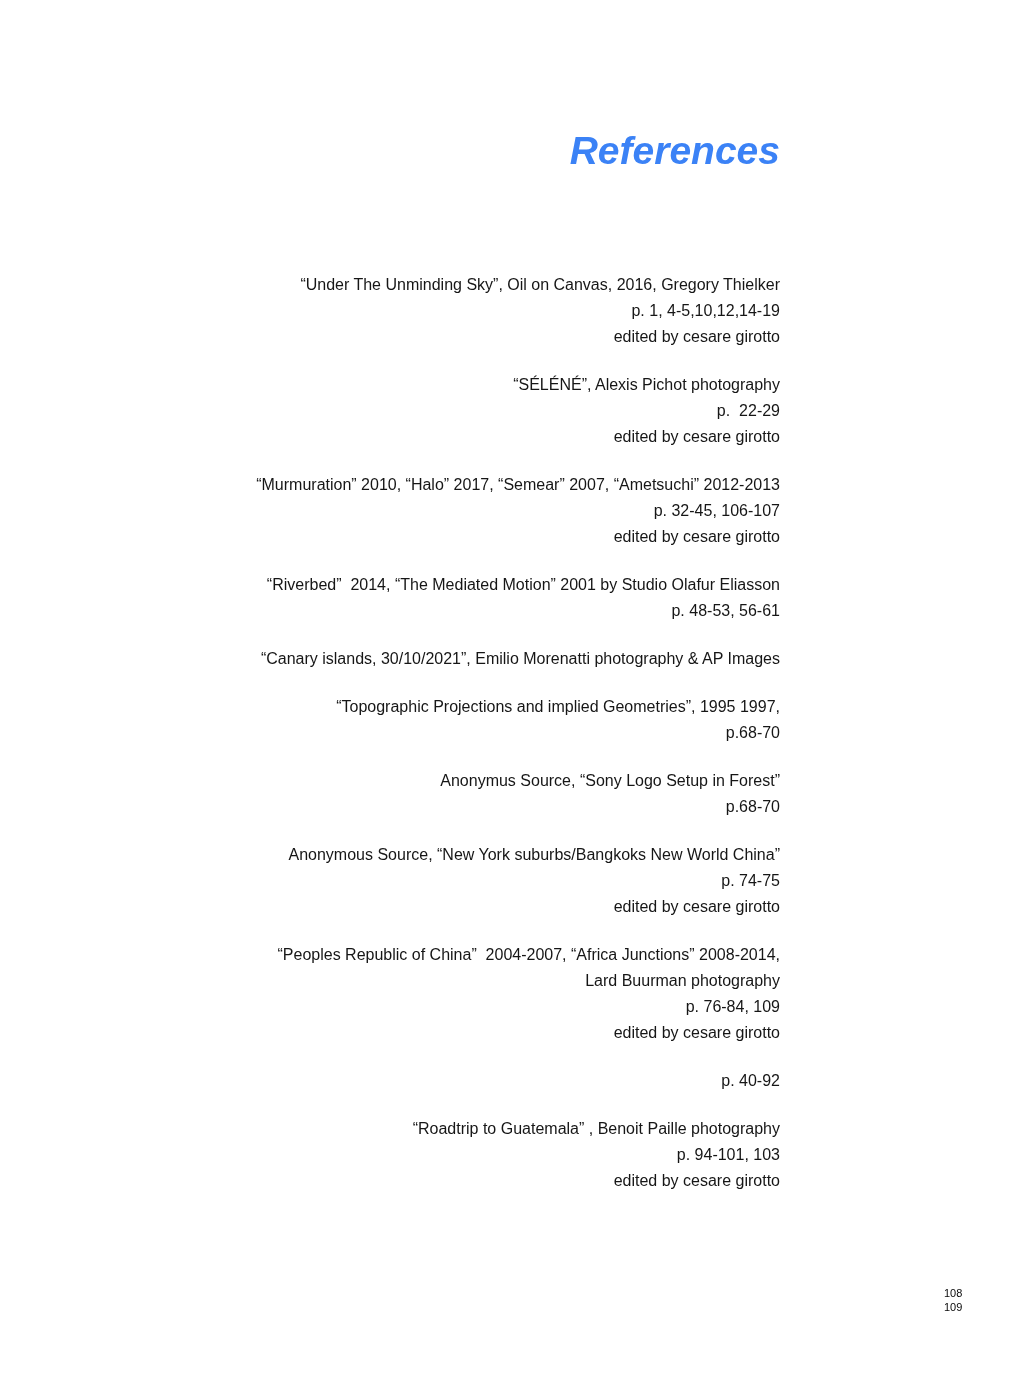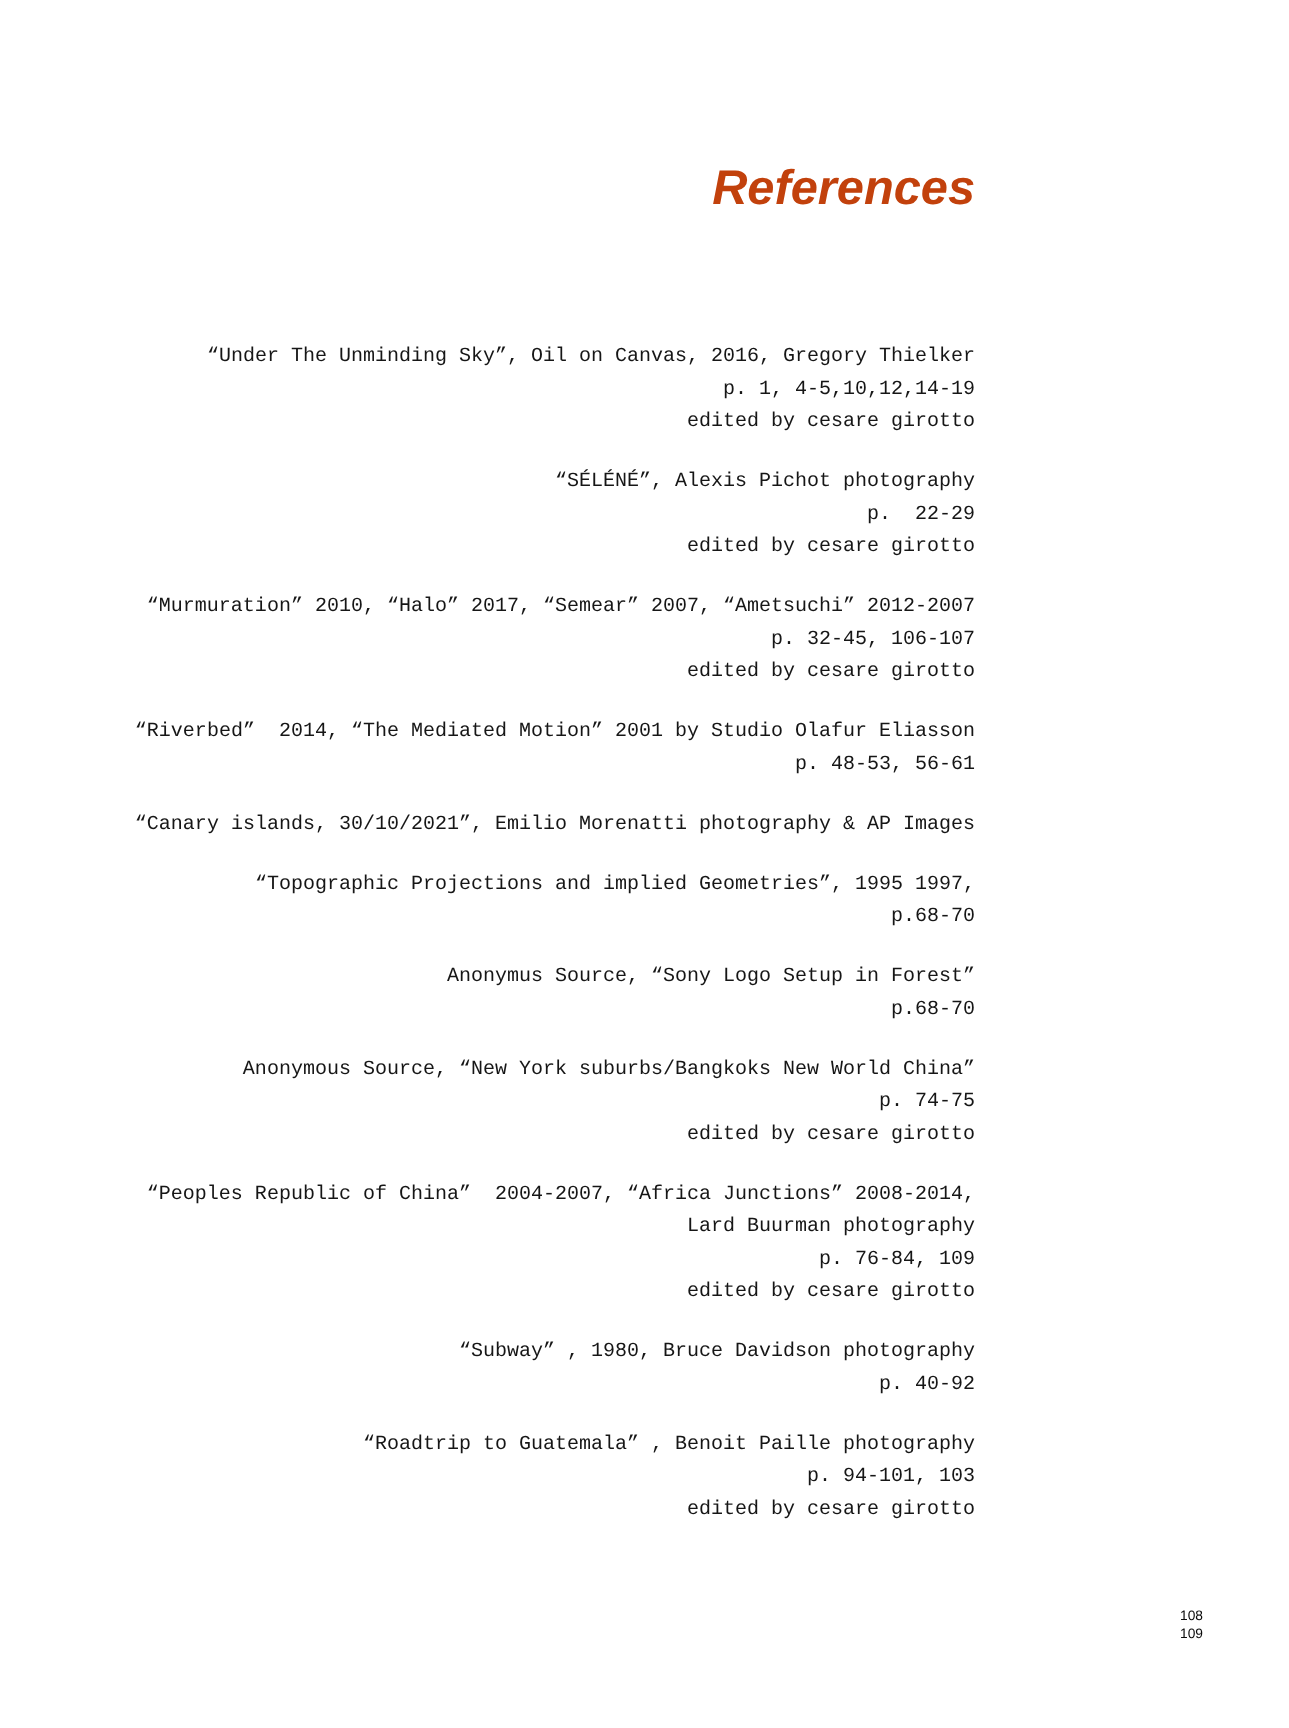--- a/index.html
+++ b/index.html
@@ -24,35 +24,34 @@
     position: absolute;
     top: 130px;
     left: 0;
     width: 780px;
     margin: 0;
     text-align: right;
     font-size: 39px;
     line-height: 42px;
     font-weight: bold;
     font-style: italic;
-    color: #c2410c;
+    color: #3b82f6;
   }
   .refs {
     position: absolute;
     top: 272px;
     left: 0;
     width: 780px;
     text-align: right;
     font-size: 16px;
     line-height: 26px;
     color: #161616;
   }
   .entry {
     margin: 0 0 22px 0;
-    font-family: Liberation Mono, monospace;
   }
   .entry:last-child {
     margin-bottom: 16px;
   }
   .line {
     margin: 0;
     white-space: pre-wrap; 
   }
   .folio {
     position: absolute;
@@ -76,21 +75,21 @@
         <p class="line">“Under The Unminding Sky”, Oil on Canvas, 2016, Gregory Thielker</p>
         <p class="line">p. 1, 4-5,10,12,14-19</p>
         <p class="line">edited by cesare girotto</p>
       </article>
       <article class="entry">
         <p class="line">“SÉLÉNÉ”, Alexis Pichot photography</p>
         <p class="line">p.  22-29</p>
         <p class="line">edited by cesare girotto</p>
       </article>
       <article class="entry">
-        <p class="line">“Murmuration” 2010, “Halo” 2017, “Semear” 2007, “Ametsuchi” 2012-2007</p>
+        <p class="line">“Murmuration” 2010, “Halo” 2017, “Semear” 2007, “Ametsuchi” 2012-2013</p>
         <p class="line">p. 32-45, 106-107</p>
         <p class="line">edited by cesare girotto</p>
       </article>
       <article class="entry">
         <p class="line">“Riverbed”  2014, “The Mediated Motion” 2001 by Studio Olafur Eliasson</p>
         <p class="line">p. 48-53, 56-61</p>
       </article>
       <article class="entry">
         <p class="line">“Canary islands, 30/10/2021”, Emilio Morenatti photography &amp; AP Images</p>
       </article>
@@ -107,21 +106,20 @@
         <p class="line">p. 74-75</p>
         <p class="line">edited by cesare girotto</p>
       </article>
       <article class="entry">
         <p class="line">“Peoples Republic of China”  2004-2007, “Africa Junctions” 2008-2014,</p>
         <p class="line">Lard Buurman photography</p>
         <p class="line">p. 76-84, 109</p>
         <p class="line">edited by cesare girotto</p>
       </article>
       <article class="entry">
-        <p class="line">“Subway” , 1980, Bruce Davidson photography</p>
         <p class="line">p. 40-92</p>
       </article>
       <article class="entry">
         <p class="line">“Roadtrip to Guatemala” , Benoit Paille photography</p>
         <p class="line">p. 94-101, 103</p>
         <p class="line">edited by cesare girotto</p>
       </article>
     </section>
 
   <aside class="folio">

